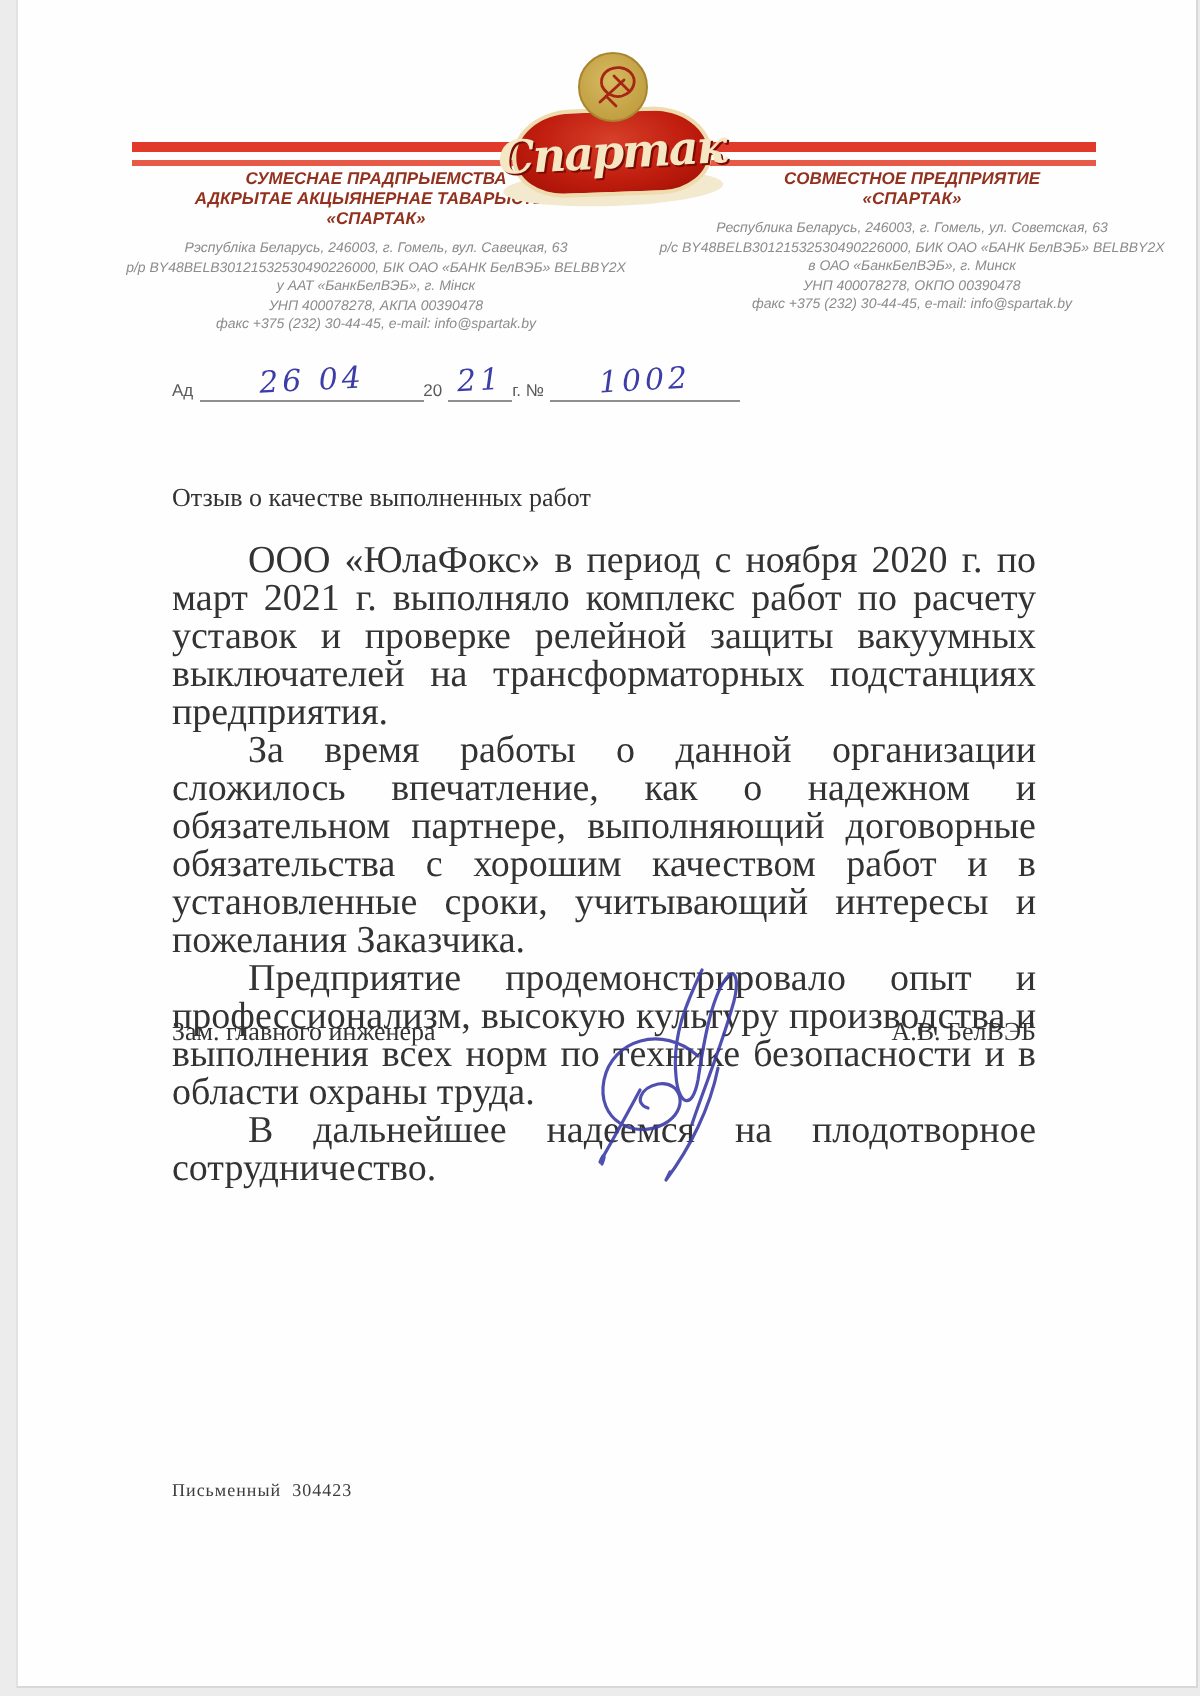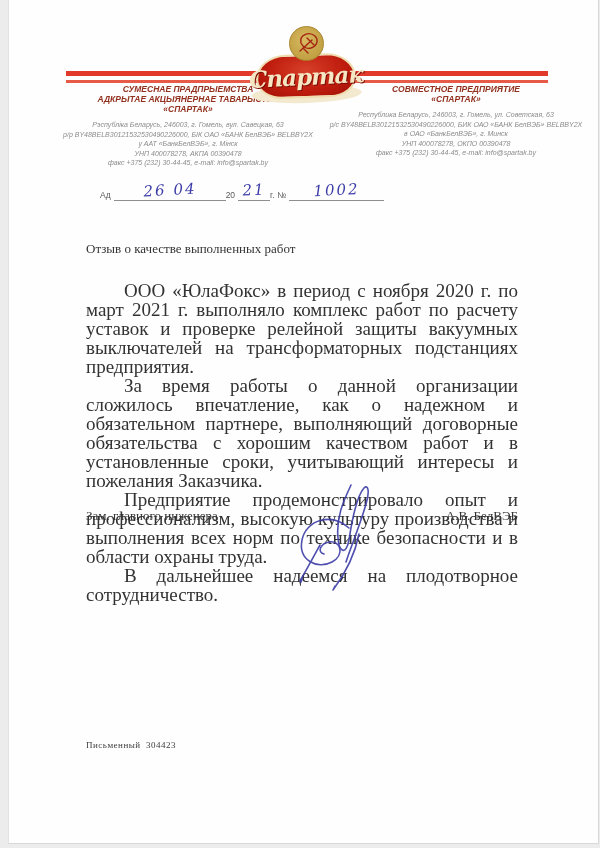--- a/index.html
+++ b/index.html
@@ -50,35 +50,35 @@
     transform:rotate(-1deg);
   }
   
   .hcol{position:absolute;top:84px;width:260px;text-align:center;font-family:"Liberation Sans", sans-serif;font-style:italic;}
   .hcol.left{left:49px;}
   .hcol.right{left:317px;}
   .org-line{display:block;font-weight:bold;font-size:8.5px;line-height:10px;color:#93311f;}
   .addr{margin-top:6px;}
   .addr-line{display:block;font-size:7px;line-height:9.5px;color:#8b8b8b;}
   
-  .refblock{position:absolute;left:77px;top:186px;width:330px;font-family:"Liberation Sans", sans-serif;font-size:8.5px;color:#5a5a5a;margin-left:14px;}
+  .refblock{position:absolute;left:77px;top:186px;width:330px;font-family:"Liberation Sans", sans-serif;font-size:8.5px;color:#5a5a5a;}
   .refrow{display:flex;align-items:flex-end;margin-bottom:14px;}
   .refrow .lbl{white-space:pre;padding:0 3px 1px 0;}
   .uline{position:relative;border-bottom:1px solid #8f8f8f;height:14px;display:inline-block;}
   .u1{width:112px;} .u2{width:32px;} .u3{width:95px;margin-right:0;}
   .u4{width:142px;} .u5{width:78px;}
   .hand{
     position:absolute;bottom:1px;width:100%;text-align:center;
     font-family:"DejaVu Serif", serif;font-style:italic;
     color:#3d3da8;font-size:15px;letter-spacing:2px;
     transform:rotate(-3deg);white-space:nowrap;
   }
   
   .letter{position:absolute;left:77px;top:241px;width:432px;color:#333;}
-  .title{font-size:13px;margin:0 0 24px 0;}
+  .title{font-size:13px;margin:0 0 14px 0;}
   .letter p{
     margin:0;font-size:19px;line-height:19px;
     text-align:justify;text-indent:38px;color:#333;
   }
   
   .sigrow{
     position:absolute;left:77px;top:508px;width:432px;
     display:flex;justify-content:space-between;font-size:13px;color:#333;
   }
   .signature-svg{position:absolute;left:280px;top:482px;z-index:4;}

